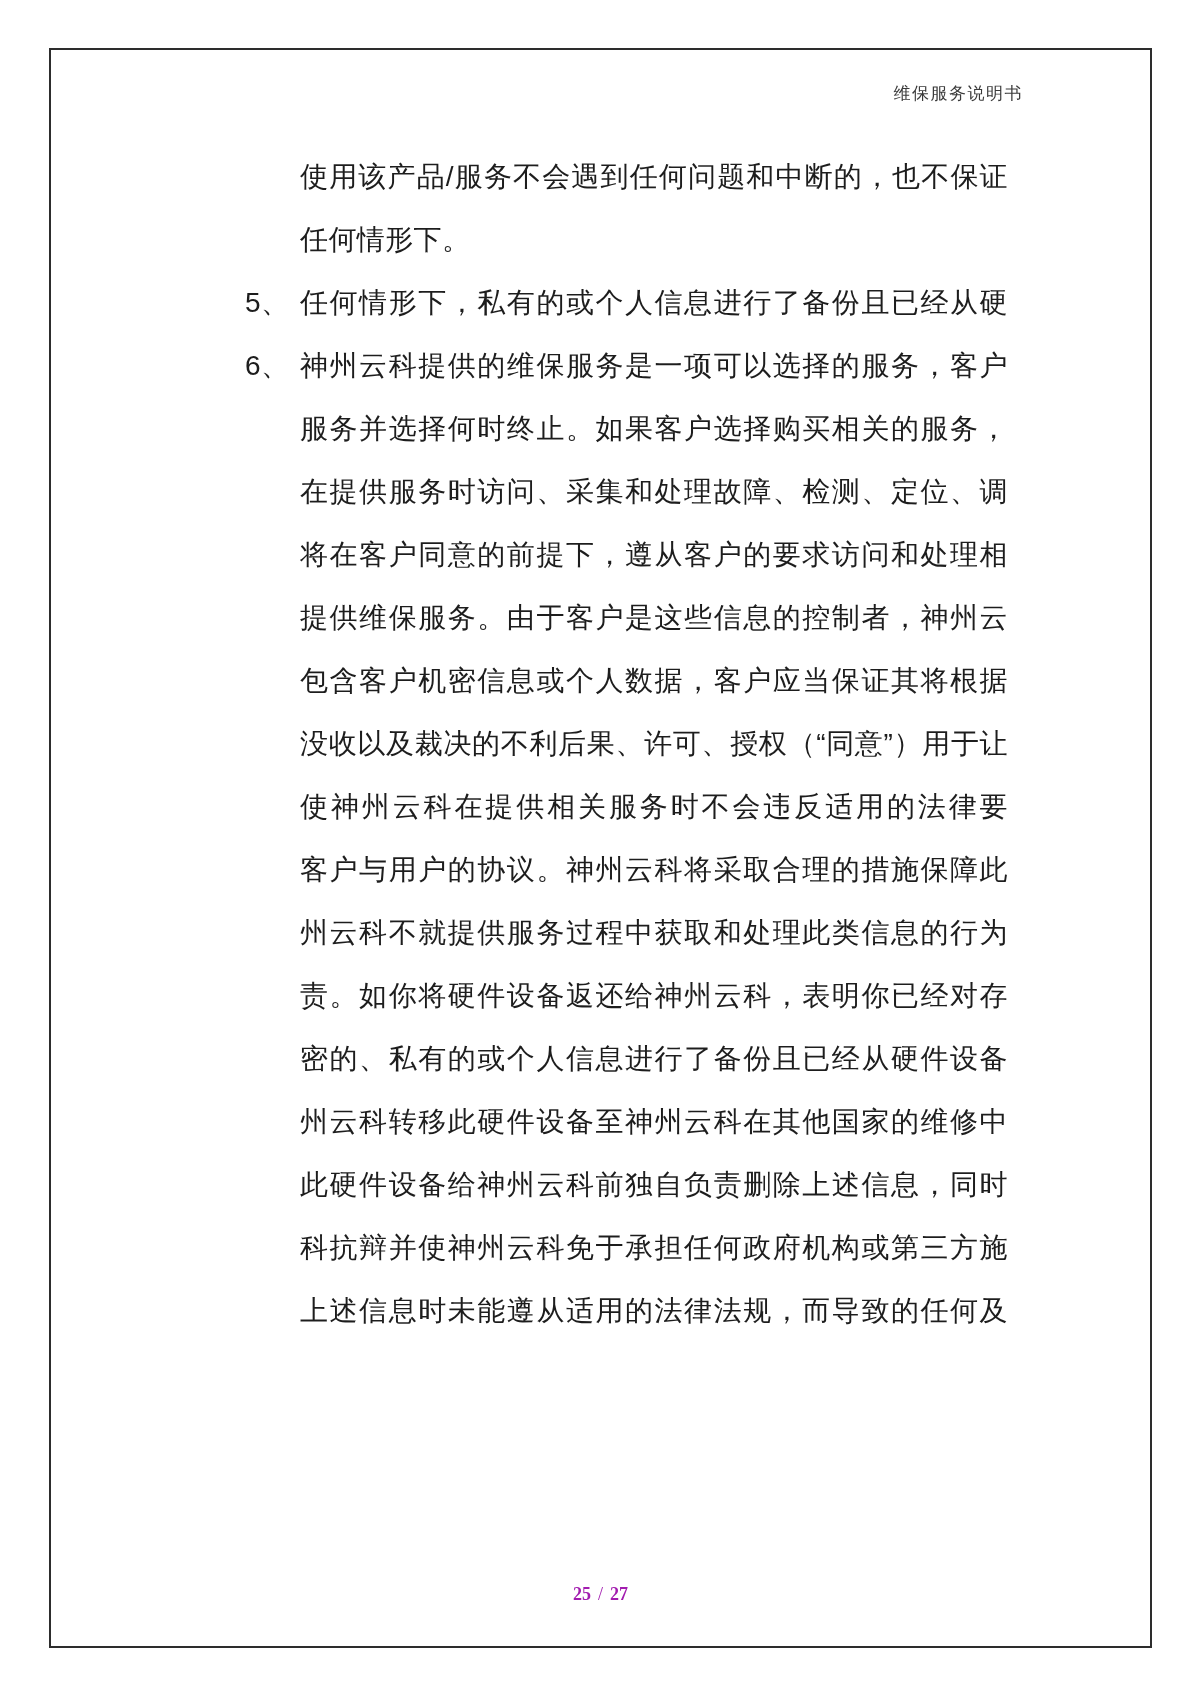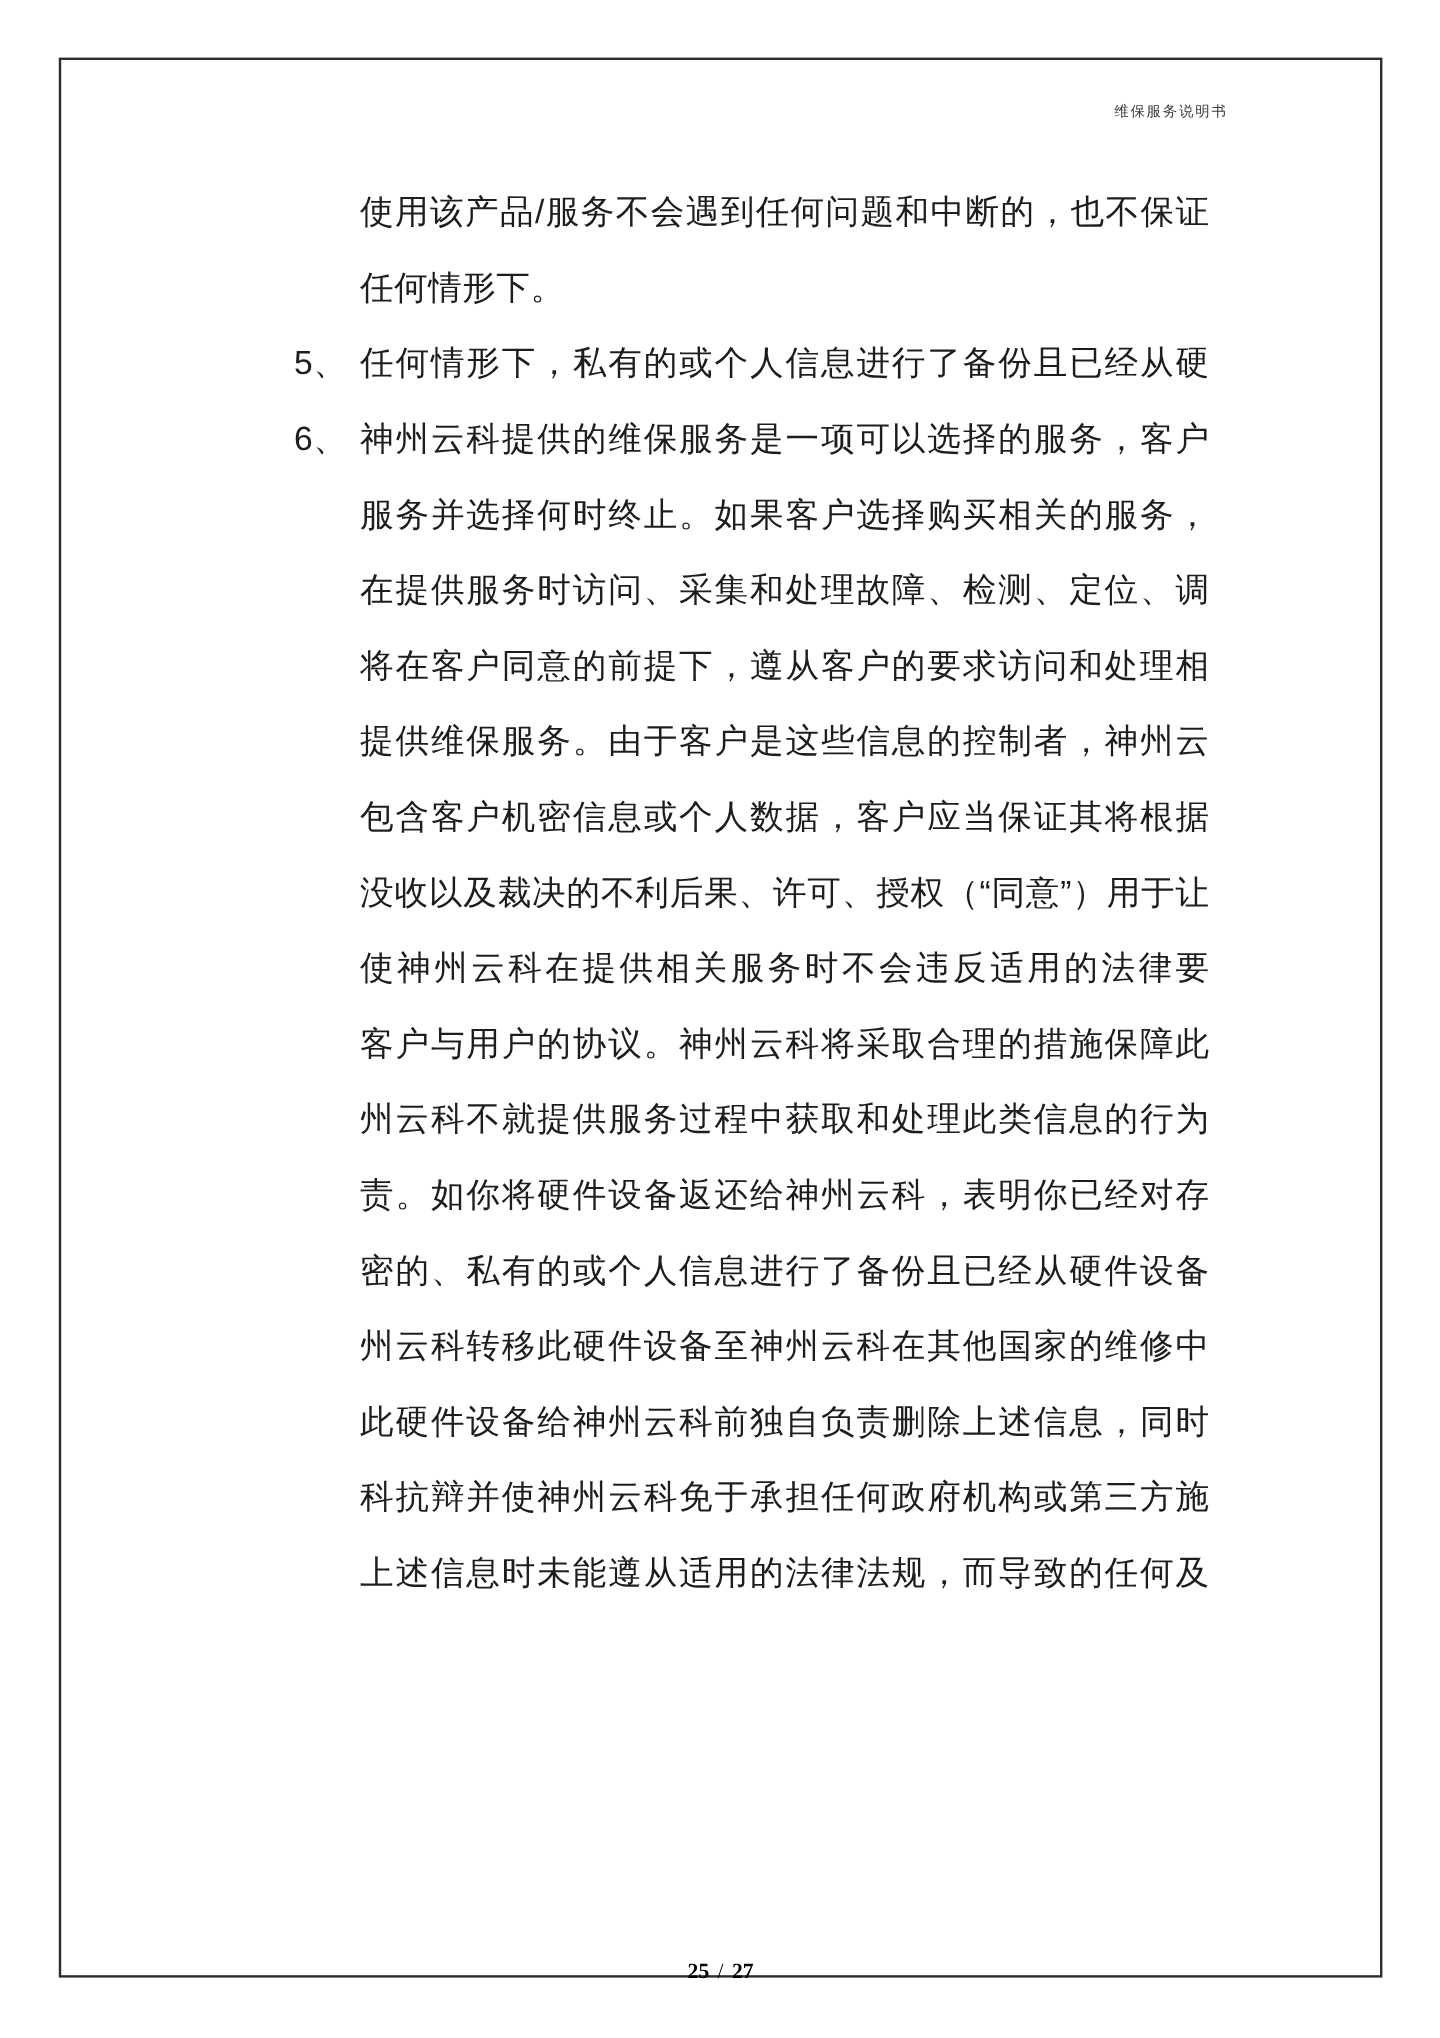--- a/index.html
+++ b/index.html
@@ -19,22 +19,22 @@
     width: 1103px;
     height: 1600px;
     border: 2px solid #2d2d2d;
     box-sizing: border-box;
     background: #ffffff;
   }
   .header {
     position: absolute;
     top: 84px;
     right: 177px;
-    font-family: Liberation Mono, monospace;
-    font-size: 12px;
+    font-family: Liberation Sans, sans-serif;
+    font-size: 17px;
     letter-spacing: 1.5px;
     color: #3a3a3a;
     line-height: 20px;
   }
   .content {
     position: absolute;
     left: 245px;
     top: 145px;
     width: 763px;
   }
@@ -70,23 +70,22 @@
     text-align: left;
   }
   .footer {
     position: absolute;
     left: 49px;
     top: 1582px;
     width: 1103px;
     text-align: center;
     font-family: "Liberation Serif", serif;
     font-size: 18px;
-    color: #000000;
+    color: #a21caf;
     line-height: 24px;
-    margin-top: 48px;
   }
   .footer .pg { font-weight: 700; }
   .footer .sep { font-weight: 400; padding: 0 7px; }
 </style>
 </head>
 <body>
 
 <div class="page-border"></div>
 
 <div class="header">

